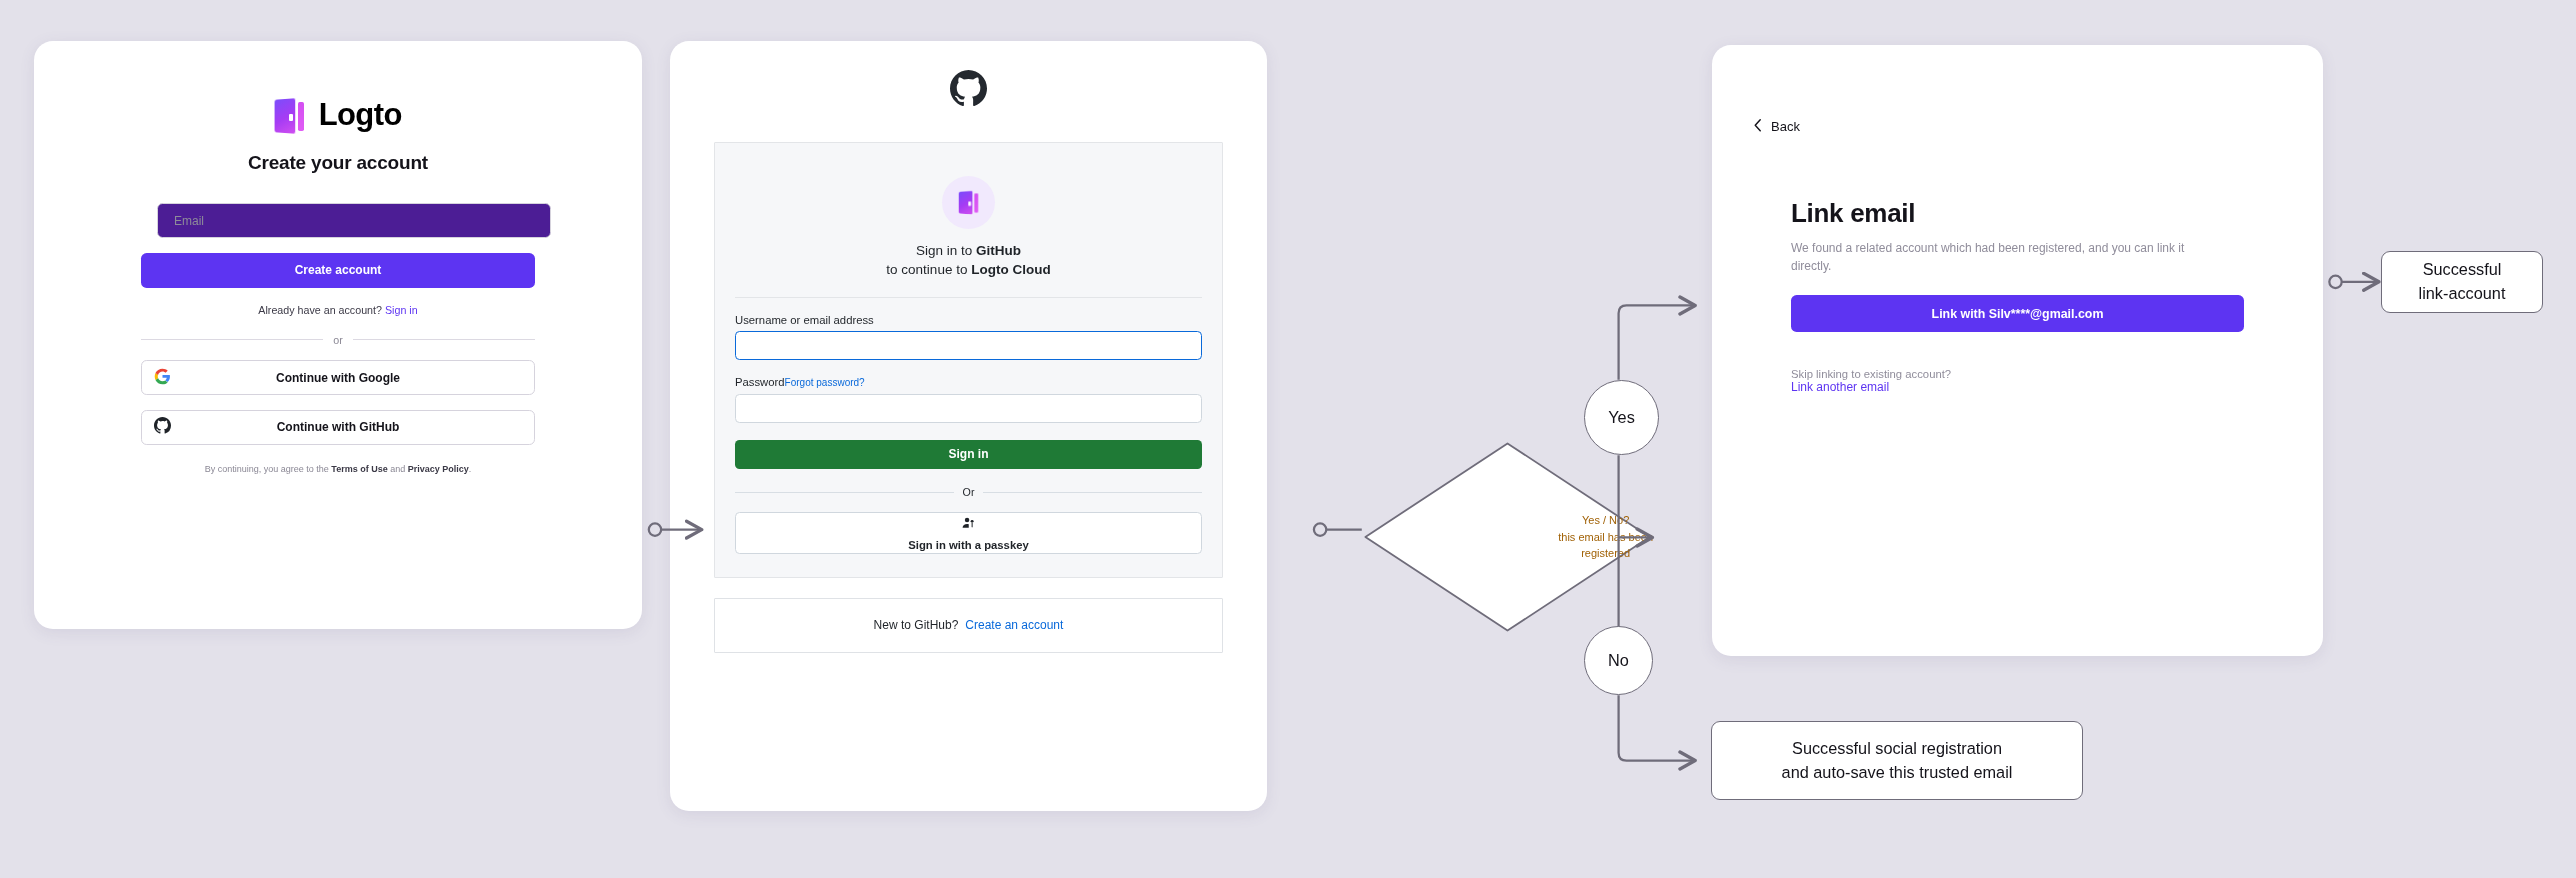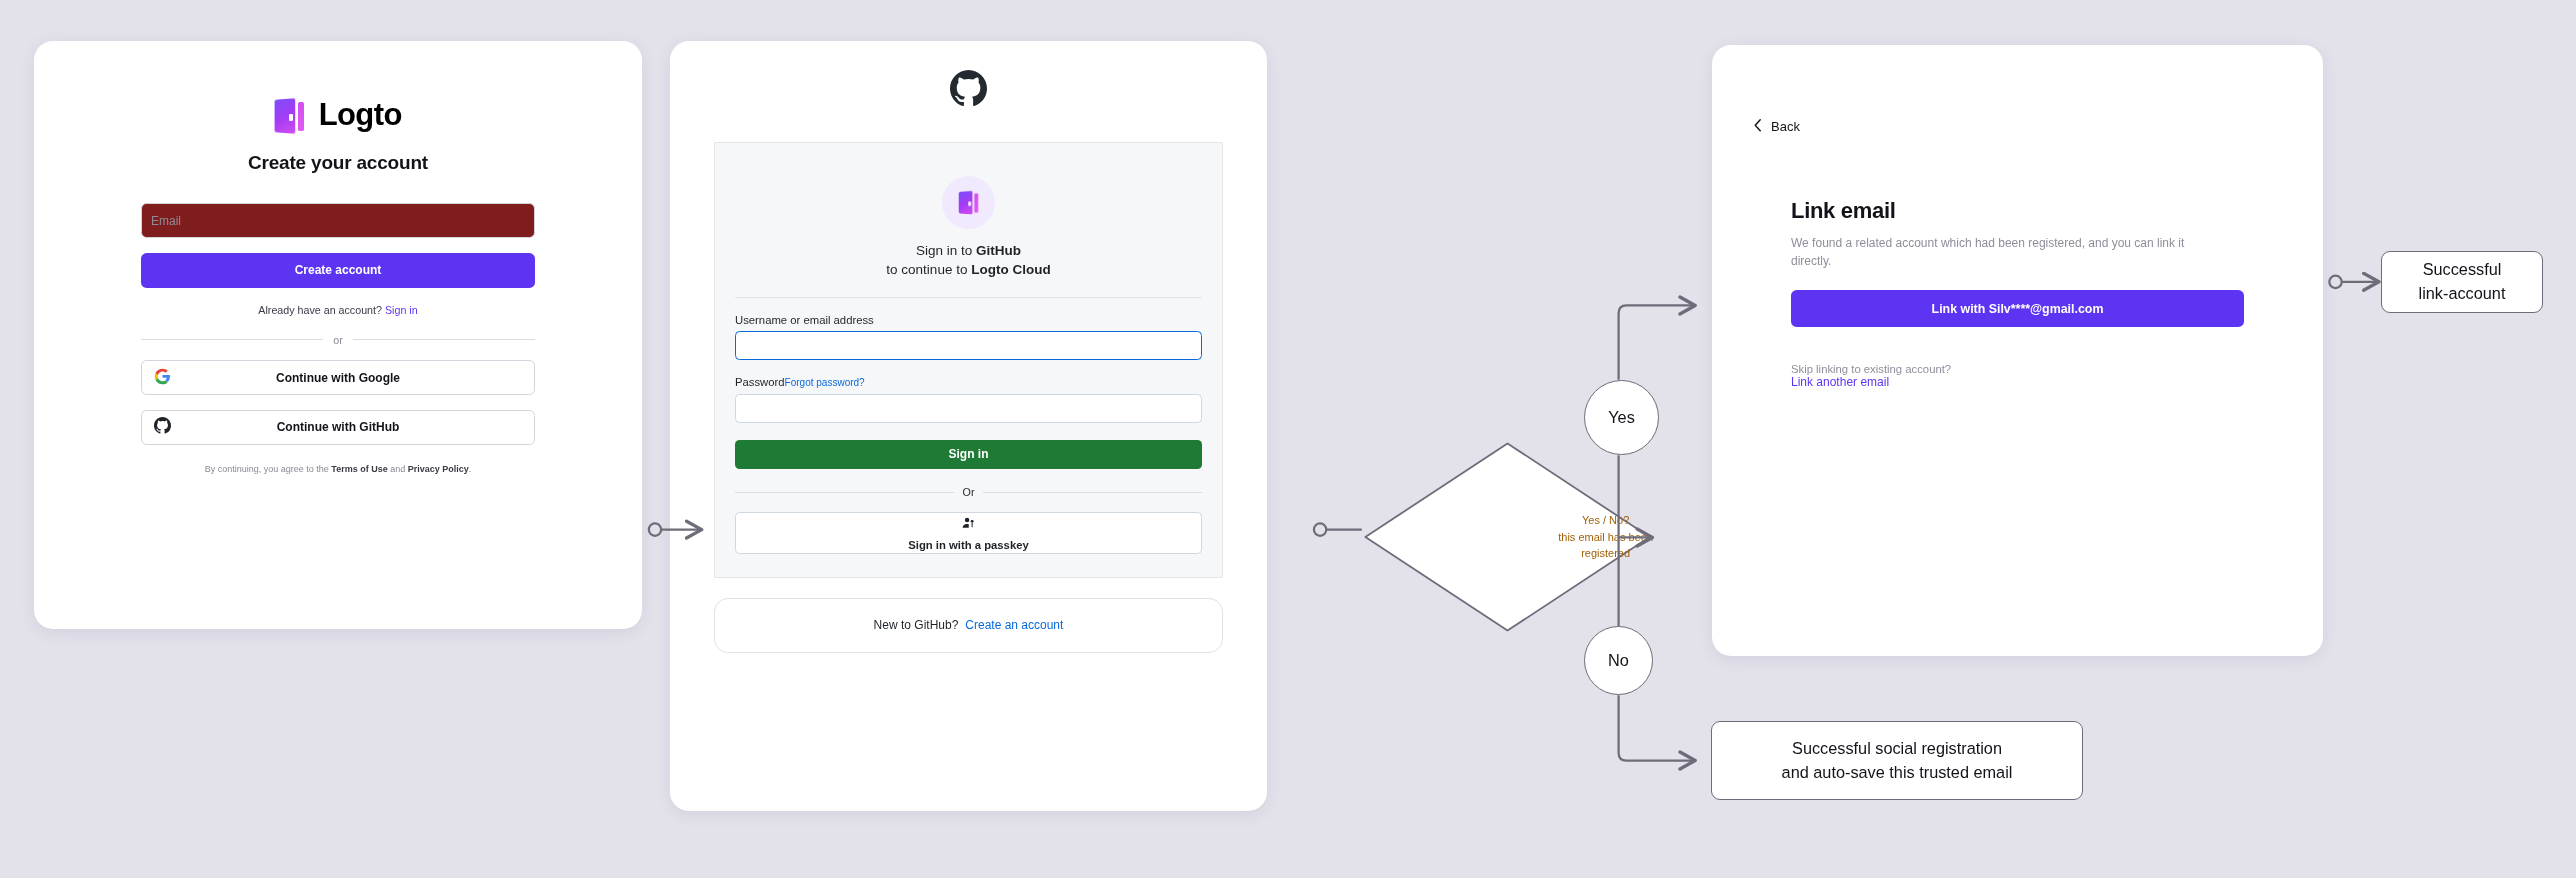--- a/index.html
+++ b/index.html
@@ -44,22 +44,22 @@
   }
   .logo-word { font-size: 31px; font-weight: 700; color: #000; letter-spacing: -0.6px; }
 
   .c1-title {
     text-align: center; font-size: 19px; font-weight: 700;
     color: #14131a; margin-top: 19px; letter-spacing: -0.2px;
   }
   .field {
     margin-top: 29px; width: 100%; height: 35px;
     border: 0.6px solid #d6d3dd; border-radius: 5.6px;
-    display: flex; align-items: center; padding: 0 9px;
-    font-size: 12px; color: #8e8b99; background: #7f1d1d;
+    display: flex; align-items: center; padding: 0 16px;
+    font-size: 12px; color: #8e8b99; background: #4c1d95; margin-left: 16px;
   }
   .btn-primary {
     margin-top: 14.6px; width: 100%; height: 35px;
     background: #5d34f2; border: none; border-radius: 5.6px;
     color: #fff; font-size: 12px; font-weight: 600; font-family: inherit;
     cursor: pointer;
   }
   .c1-signin-row {
     margin-top: 16px; text-align: center; font-size: 10.7px; color: #3b3946;
   }
@@ -125,35 +125,35 @@
   .gh-or .ln { flex: 1; height: 0.6px; background: #d8dee4; }
   .gh-passkey {
     margin-top: 14.6px; width: 100%; height: 42px; background: #fff;
     border: 0.6px solid #d0d7de; border-radius: 4.5px;
     display: flex; align-items: center; justify-content: center; gap: 8px;
     font-size: 11.3px; font-weight: 600; color: #1f2328;
     cursor: pointer; font-family: inherit; flex-direction: column;
   }
   .gh-footer {
     margin: 20px 44px 0 44px; height: 55px; background: #fff;
-    border: 0.6px solid #dfe2e6; border-radius: 14px;
+    border: 0.6px solid #dfe2e6; border-radius: 1px;
     display: flex; align-items: center; justify-content: center;
     font-size: 12px; color: #1f2328; gap: 7px;
   }
   .gh-footer a { color: #0969da; text-decoration: none; }
 
   
   #card-link { left: 1712px; top: 45px; width: 611px; height: 611px; }
   .lk-back {
     position: absolute; left: 41px; top: 73px;
     display: flex; align-items: center; gap: 8px;
     font-size: 13px; color: #14131a; cursor: pointer;
   }
   .lk-body { position: absolute; left: 79px; top: 153px; right: 51px; }
-  .lk-title { font-size: 22px; font-weight: 700; color: #14131a; letter-spacing: -0.3px; }
+  .lk-title { font-size: 26px; font-weight: 700; color: #14131a; letter-spacing: -0.3px; }
   .lk-desc {
     margin-top: 10px; font-size: 12px; color: #908d9b; line-height: 1.5;
     max-width: 428px;
   }
   .lk-btn {
     margin-top: 20px; width: 453px; height: 37px;
     background: #5d34f2; border: none; border-radius: 5.6px;
     color: #fff; font-size: 12.4px; font-weight: 600; font-family: inherit;
     cursor: pointer;
   }

